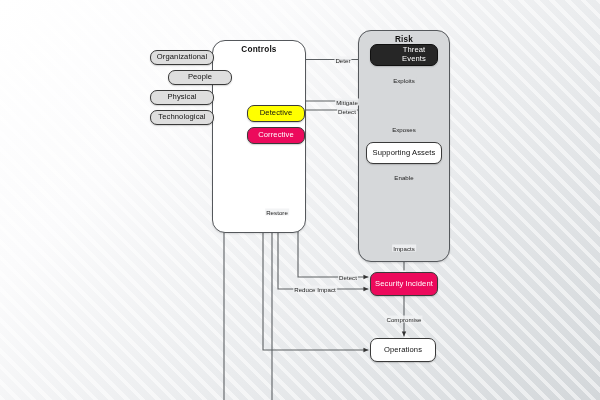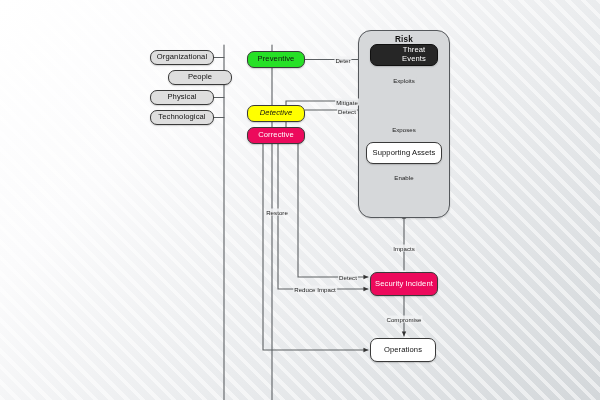--- a/index.html
+++ b/index.html
@@ -73,21 +73,21 @@
   }
   #risk-panel {
     background: #d6d8da;
     box-shadow: 0 1px 2px rgba(0,0,0,0.14);
   }
 
   .grey-node  { background: #dedede; }
   .white-node { background: #ffffff; }
   .dark-node  { background: #262626; color: #ffffff; border-color: #101010; }
   .green-node { background: #26e026; color: #111111; }
-  .yellow-node{ background: #ffff00; color: #111111; font-style: italic; }
+  .yellow-node{ background: #ffff00; color: #111111; }
   .pink-node  { background: #ec0a5c; color: #ffffff; }
 
   .edge-label {
     position: absolute;
     font-size: 6.1px;
     color: #1b1b1b;
     white-space: nowrap;
     letter-spacing: 0.05px;
     transform: translate(-50%, -50%);
     padding: 0 1px;
@@ -131,41 +131,41 @@
 
       <path d="M 278 144 V 289 H 368" marker-end="url(#arrow)"></path>
 
       <path d="M 263 144 V 350 H 368" marker-end="url(#arrow)"></path>
 
       <path d="M 404 296 V 336" marker-end="url(#arrow)"></path>
 
     </g>
   </svg>
 
+  <div class="container" id="controls-panel" style="left:212px; top:40px; width:94px; height:193px;">
+    <div class="ctitle">Controls</div>
+  </div>
 
-  <div class="container" id="risk-panel" style="left:358px; top:30px; width:92px; height:188px;">
+  <div class="container" id="risk-panel" style="left:358px; top:30px; width:92px; height:232px;">
     <div class="ctitle">Risk</div>
   </div>
 
   <div class="node grey-node" style="left:150px; top:50px; width:64px; height:15px;border-radius:7px;">
     <span>Organizational</span>
   </div>
   <div class="node grey-node" style="left:168px; top:70px; width:64px; height:15px;">
     <span>People</span>
   </div>
   <div class="node grey-node" style="left:150px; top:90px; width:64px; height:15px;">
     <span>Physical</span>
   </div>
   <div class="node grey-node" style="left:150px; top:110px; width:64px; height:15px;">
     <span>Technological</span>
   </div>
 
-  <div class="node green-node" style="left:247px; top:51px; width:58px; height:17px;">
-    <span>Preventive</span>
-  </div>
   <div class="node yellow-node" style="left:247px; top:105px; width:58px; height:17px;">
     <span>Detective</span>
   </div>
   <div class="node pink-node" style="left:247px; top:127px; width:58px; height:17px;">
     <span>Corrective</span>
   </div>
 
   <div class="node dark-node" style="left:370px; top:44px; width:68px; height:22px;padding-left:20px;">
     <span>Threat Events</span>
   </div>

